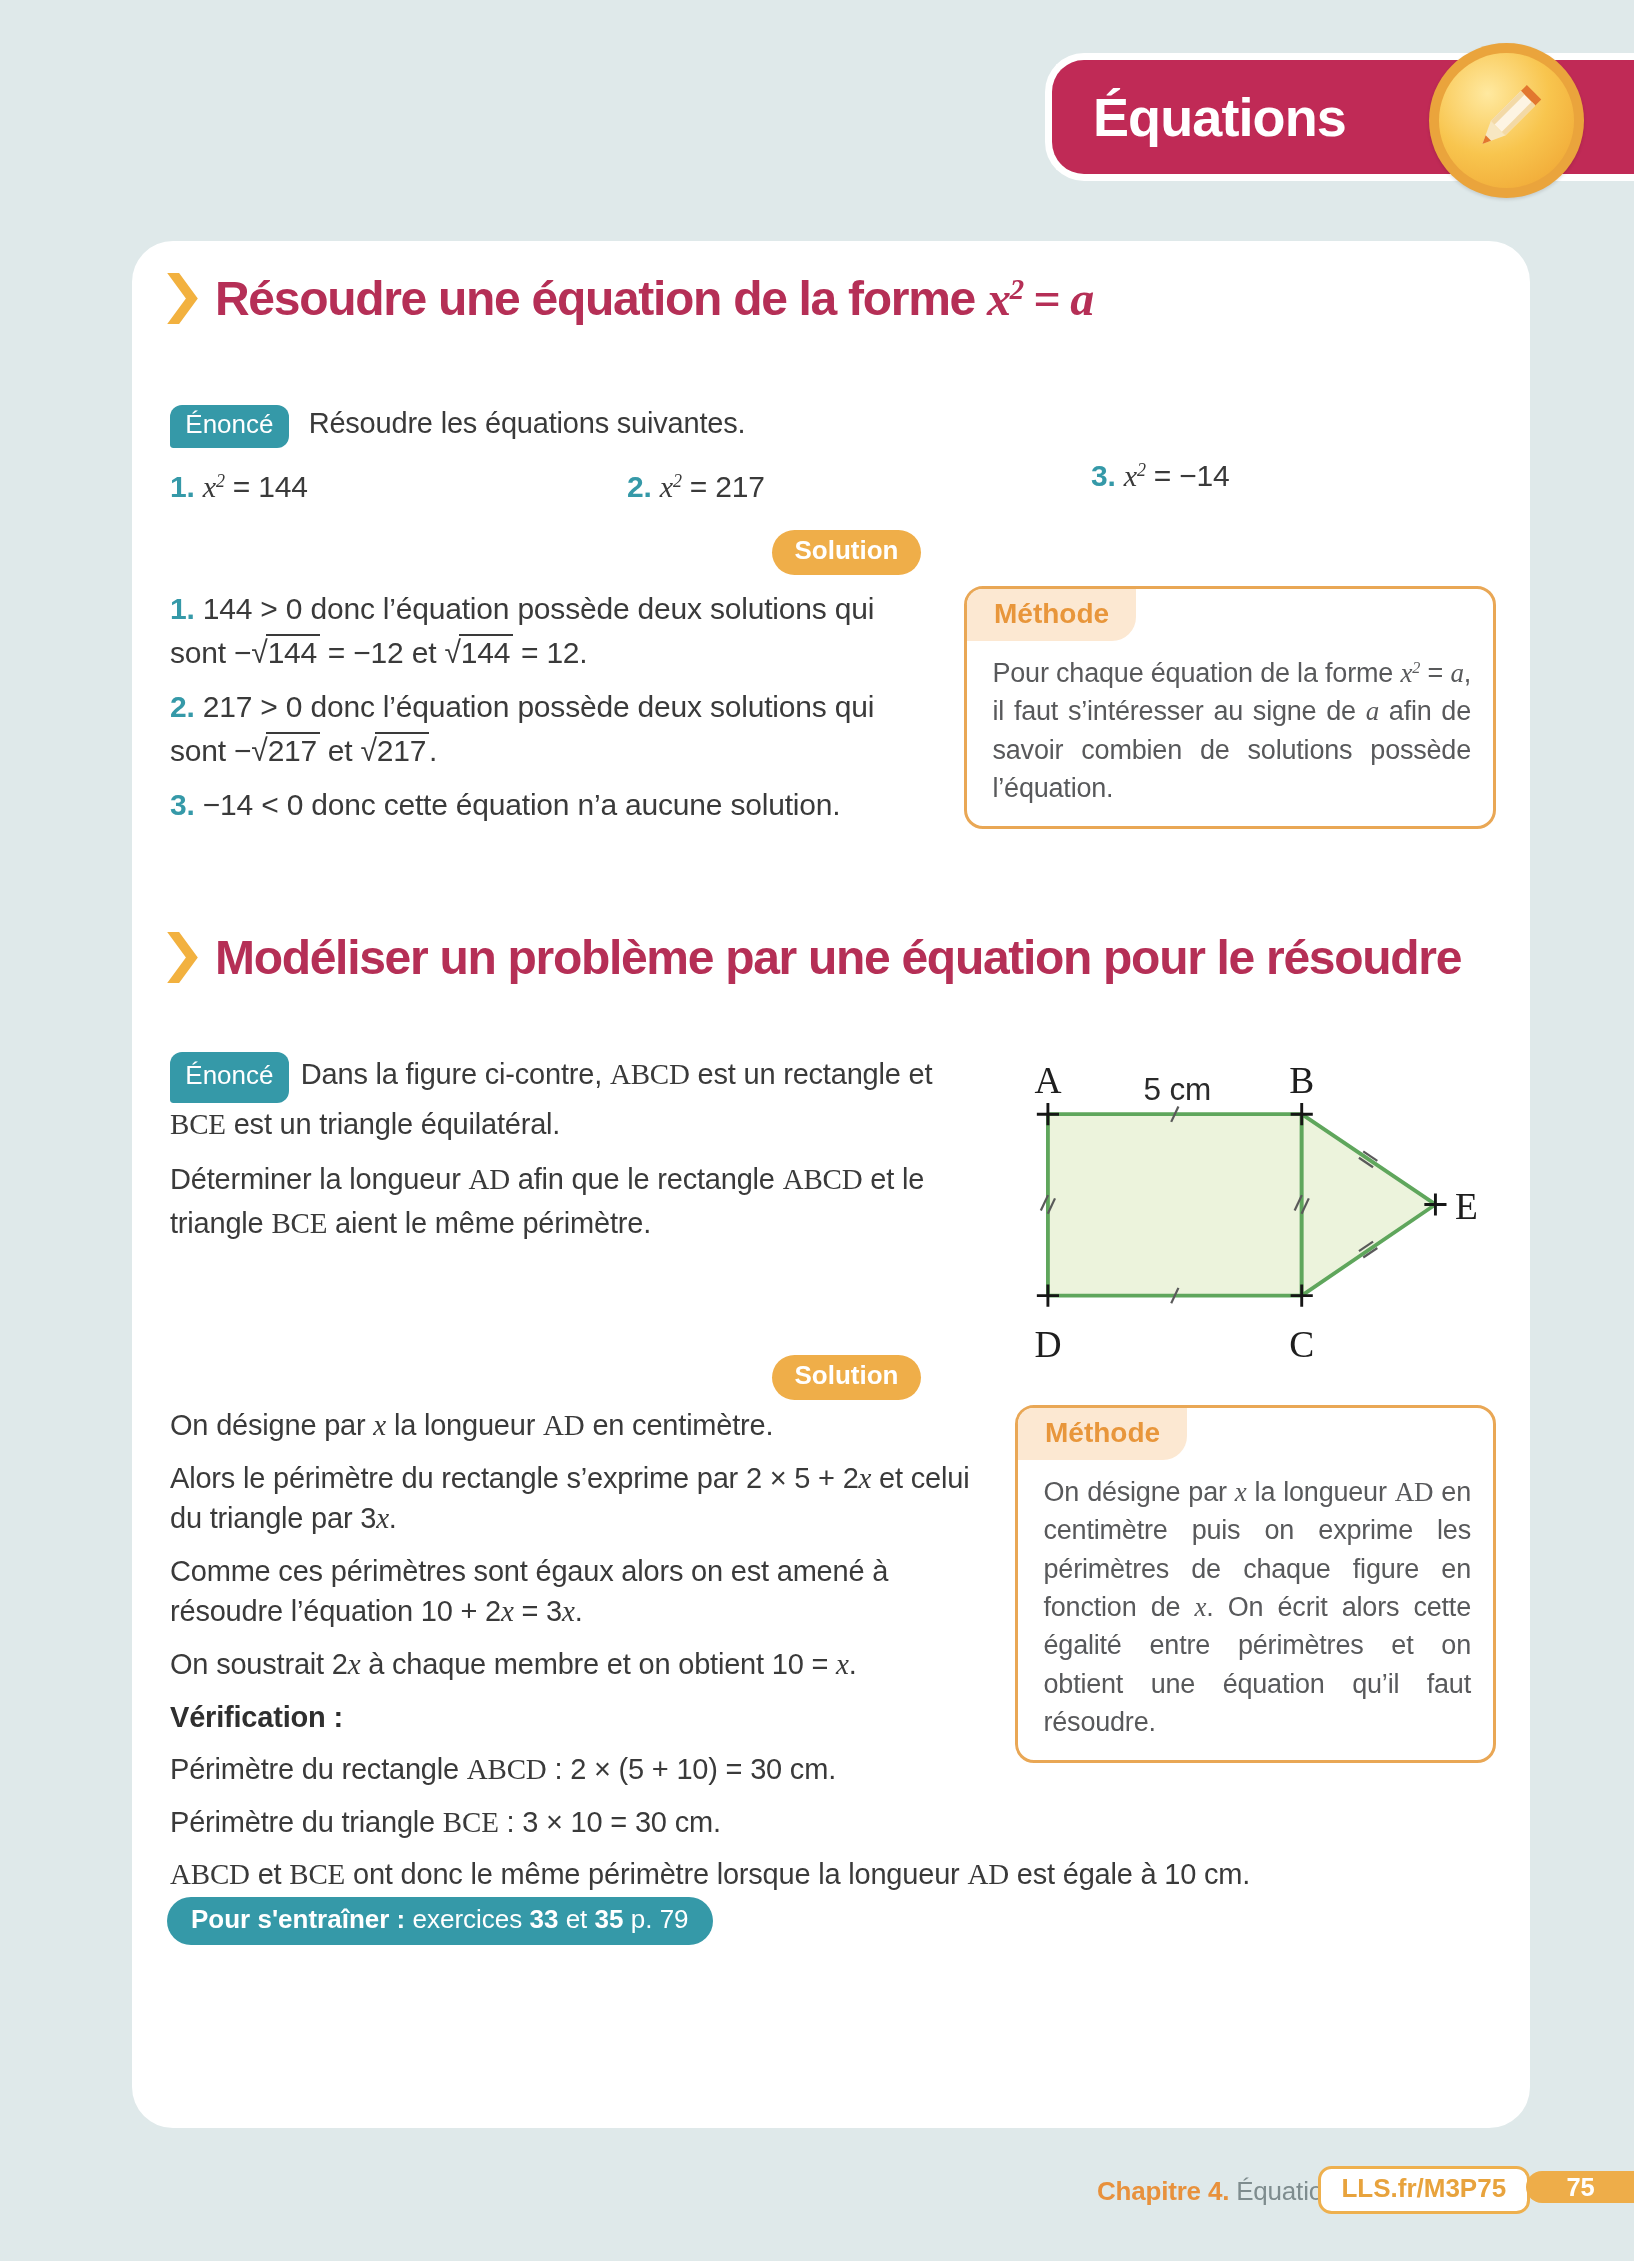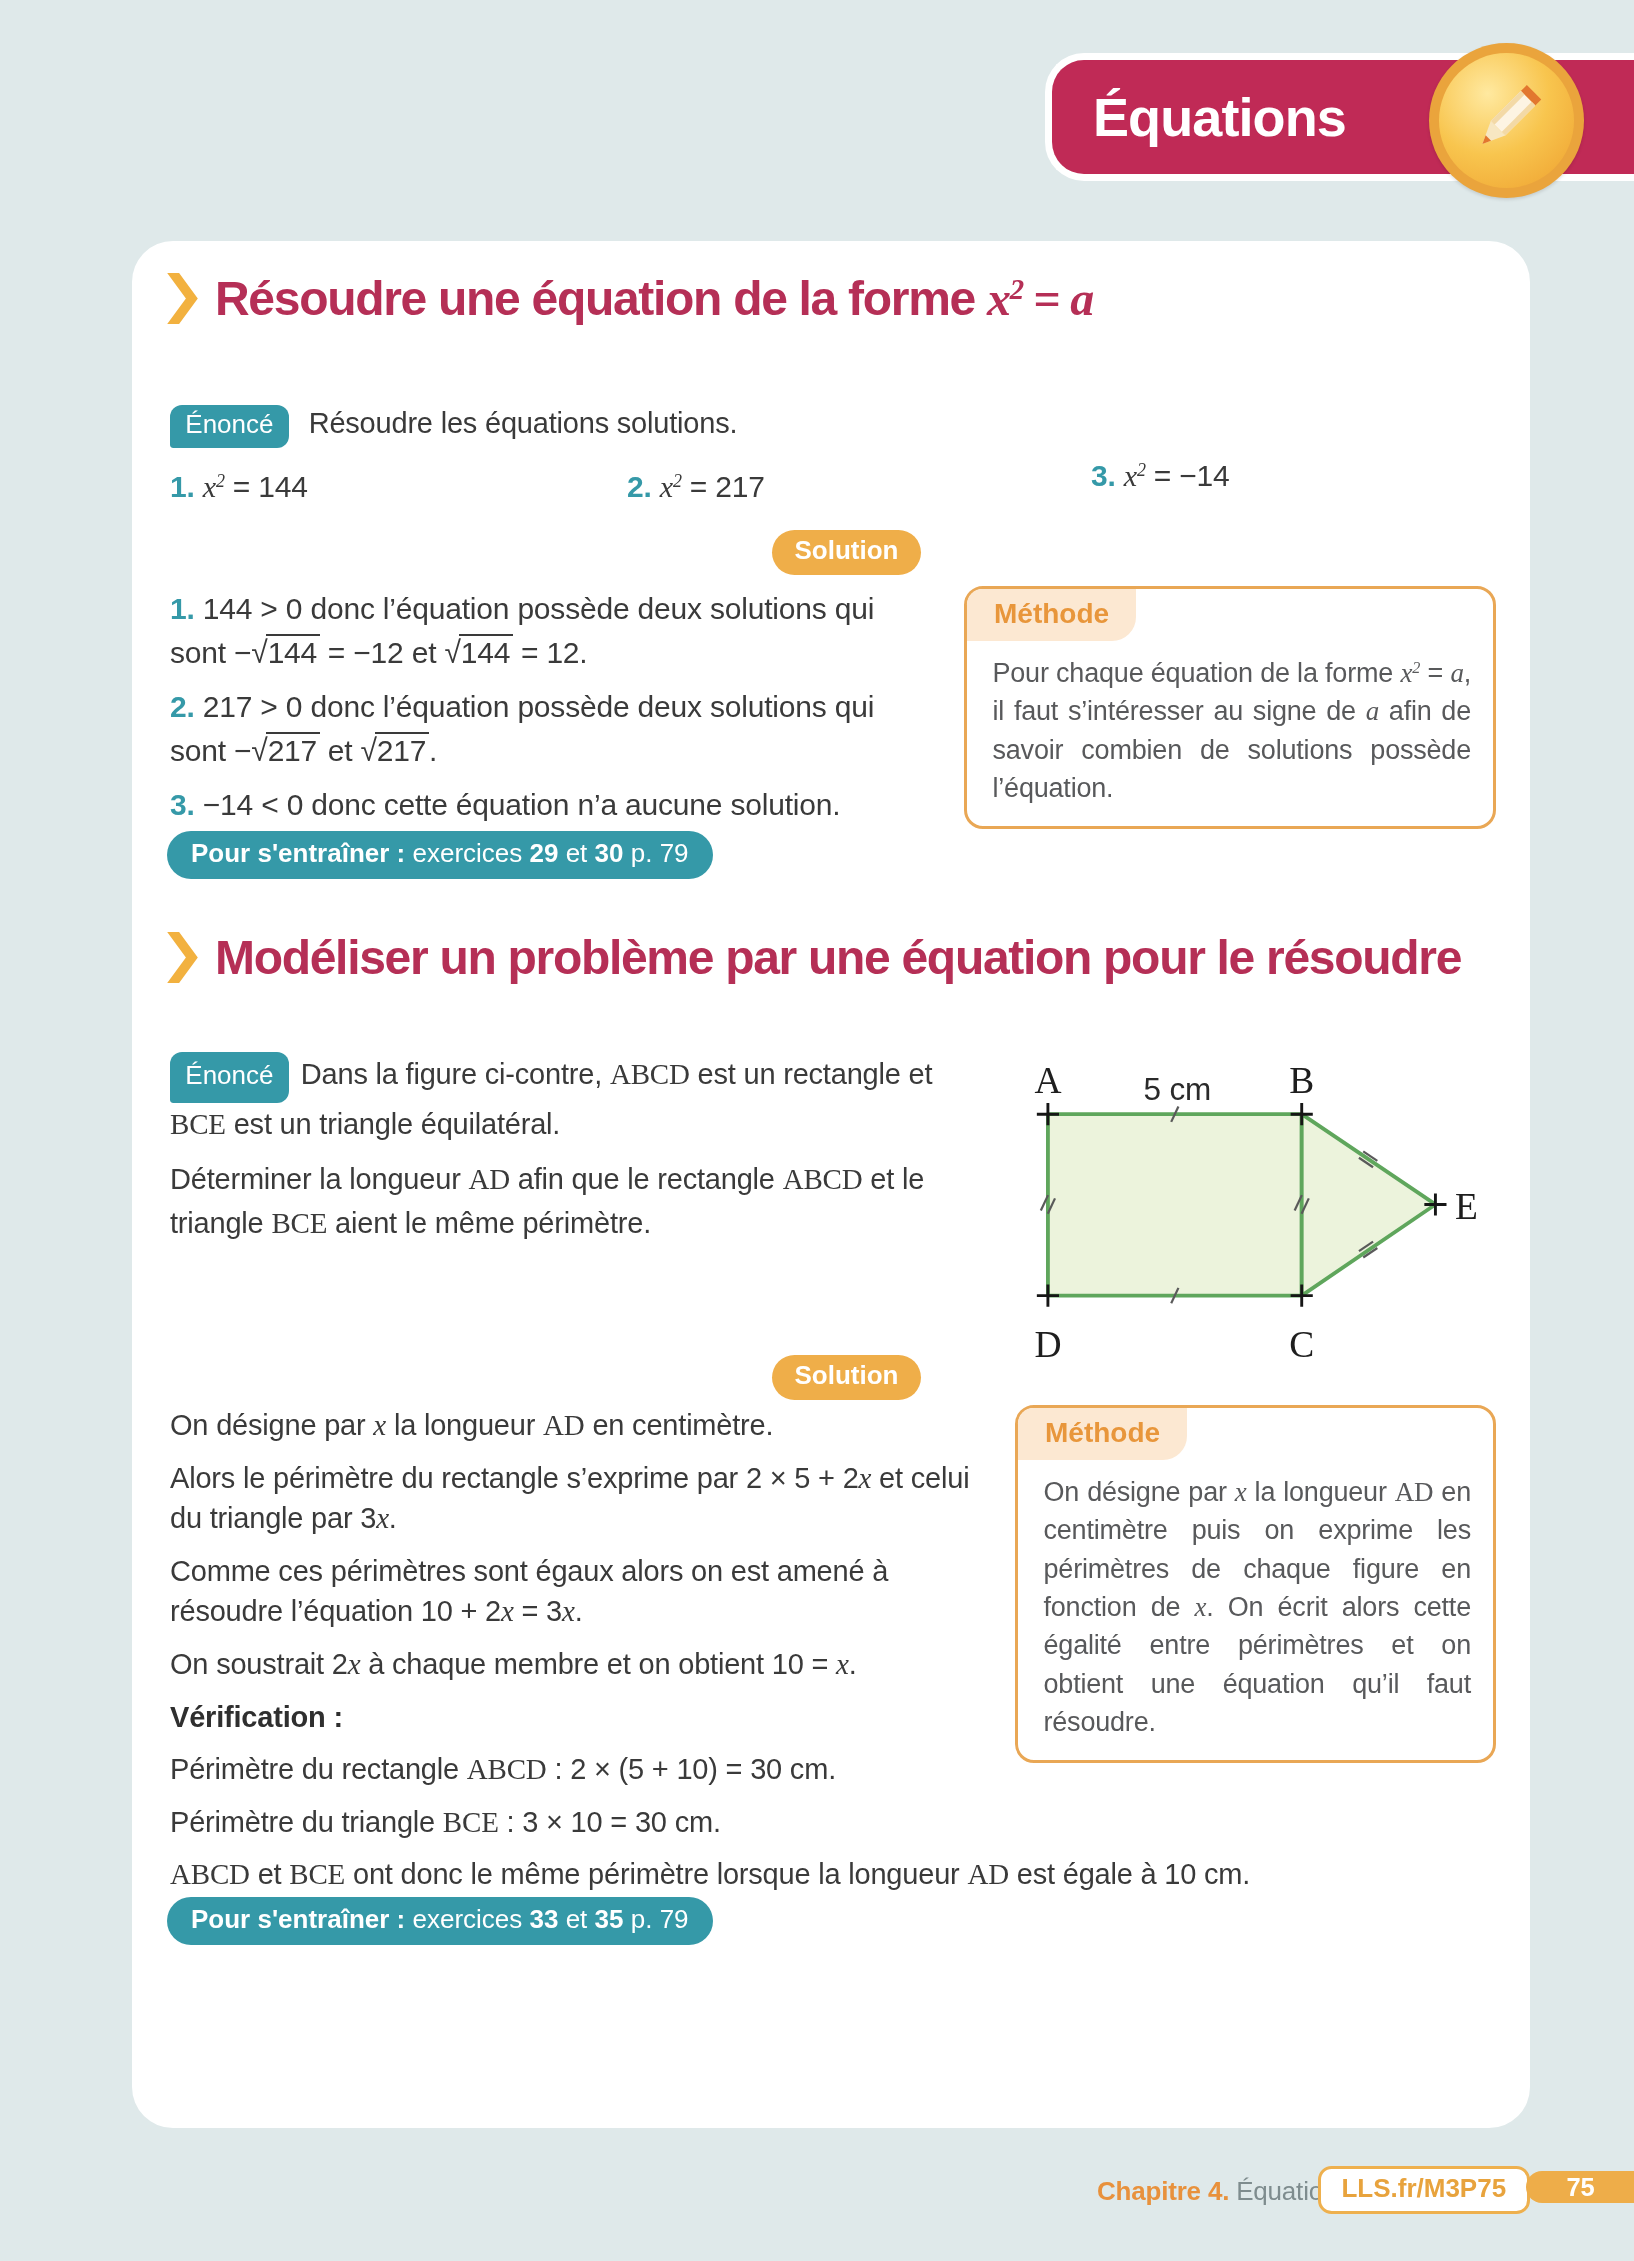--- a/index.html
+++ b/index.html
@@ -109,21 +109,21 @@
 
   <div class="sec-title" style="top:271px;">
     <svg class="chev" width="31" height="51" viewBox="0 0 36 60">
       <polygon points="0,0 14,0 36,30 14,60 0,60 22,30" fill="#f2b13f"></polygon>
     </svg>
     <span>Résoudre une équation de la forme <span class="m">x</span><span class="m sup">2</span><span class="r"> = </span><span class="m">a</span></span>
   </div>
 
   <div class="enonce-line" style="top:405px;">
     <span class="enonce-badge">Énoncé</span>
-    <span>Résoudre les équations solutions.</span>
+    <span>Résoudre les équations suivantes.</span>
   </div>
 
   <span class="eq" style="left:170px;top:470px;"><span class="n">1. </span><span class="m">x</span><span class="m sup">2</span> = 144</span>
   <span class="eq" style="left:627px;top:470px;"><span class="n">2. </span><span class="m">x</span><span class="m sup">2</span> = 217</span>
   <span class="eq" style="left:1091px;top:459px;text-align:right;"><span class="n">3. </span><span class="m">x</span><span class="m sup">2</span> = −14</span>
 
   <div class="sol-row" style="top:530px;">
     <span class="sol-badge">Solution</span>
     <span class="dots"></span>
   </div>
@@ -132,21 +132,20 @@
     <p><span class="n">1. </span>144 &gt; 0 donc l’équation possède deux solutions qui sont −<span class="sqrt"><span class="rad">√</span><span class="vinc">144</span></span> = −12 et <span class="sqrt"><span class="rad">√</span><span class="vinc">144</span></span> = 12.</p>
     <p><span class="n">2. </span>217 &gt; 0 donc l’équation possède deux solutions qui sont −<span class="sqrt"><span class="rad">√</span><span class="vinc">217</span></span> et <span class="sqrt"><span class="rad">√</span><span class="vinc">217</span></span>.</p>
     <p><span class="n">3. </span>−14 &lt; 0 donc cette équation n’a aucune solution.</p>
   </div>
 
   <div class="methode" style="left:964px;top:586px;width:526px;">
     <span class="methode-label">Méthode</span>
     <div class="methode-body">Pour chaque équation de la forme <span class="m">x</span><span class="m sup">2</span> = <span class="m">a</span>, il faut s’intéresser au signe de <span class="m">a</span> afin de savoir combien de solutions possède l’équation.</div>
   </div>
 
-  <div class="practice" style="left:167px;top:831px;"><span class="b">Pour s'entraîner : </span>exercices <span class="b">29</span> et <span class="b">30</span> p. 79</div>
 
   <div class="sec-title" style="top:930px;">
     <svg class="chev" width="31" height="51" viewBox="0 0 36 60">
       <polygon points="0,0 14,0 36,30 14,60 0,60 22,30" fill="#f2b13f"></polygon>
     </svg>
     <span>Modéliser un problème par une équation pour le résoudre</span>
   </div>
 
   <div class="enonce2 rich">
     <p><span class="enonce-badge">Énoncé</span><span>Dans la figure ci-contre, <span class="r">ABCD</span> est un rectangle et <span class="r">BCE</span> est un triangle équilatéral.</span></p>

